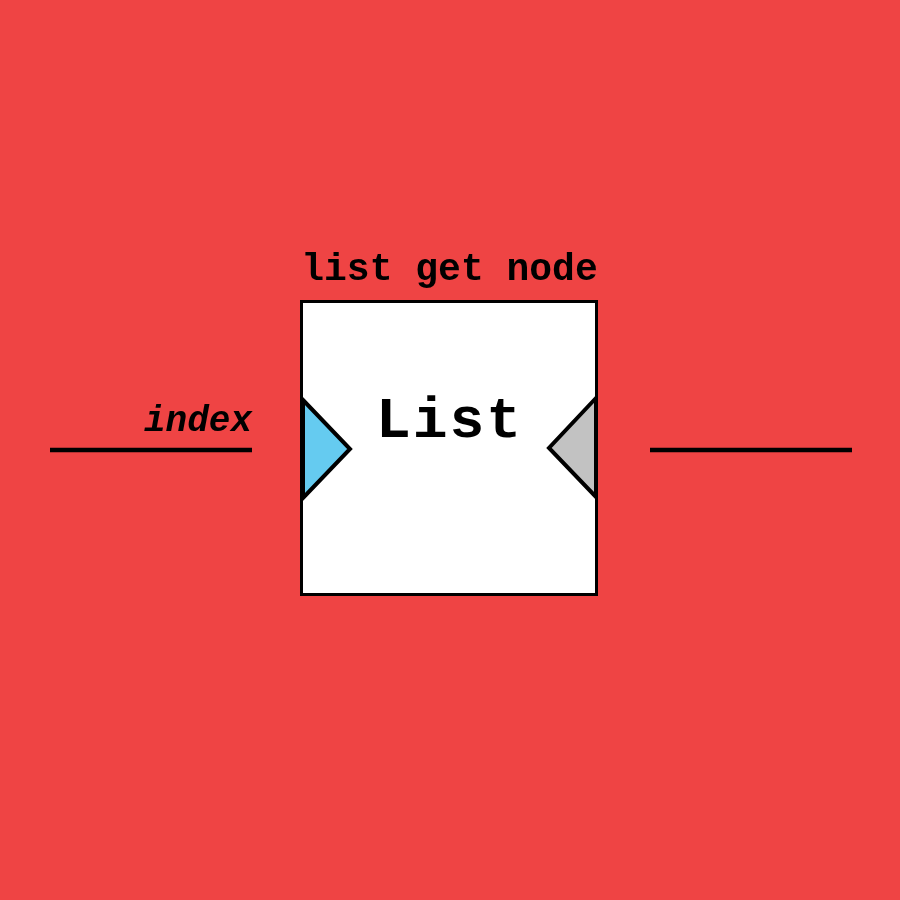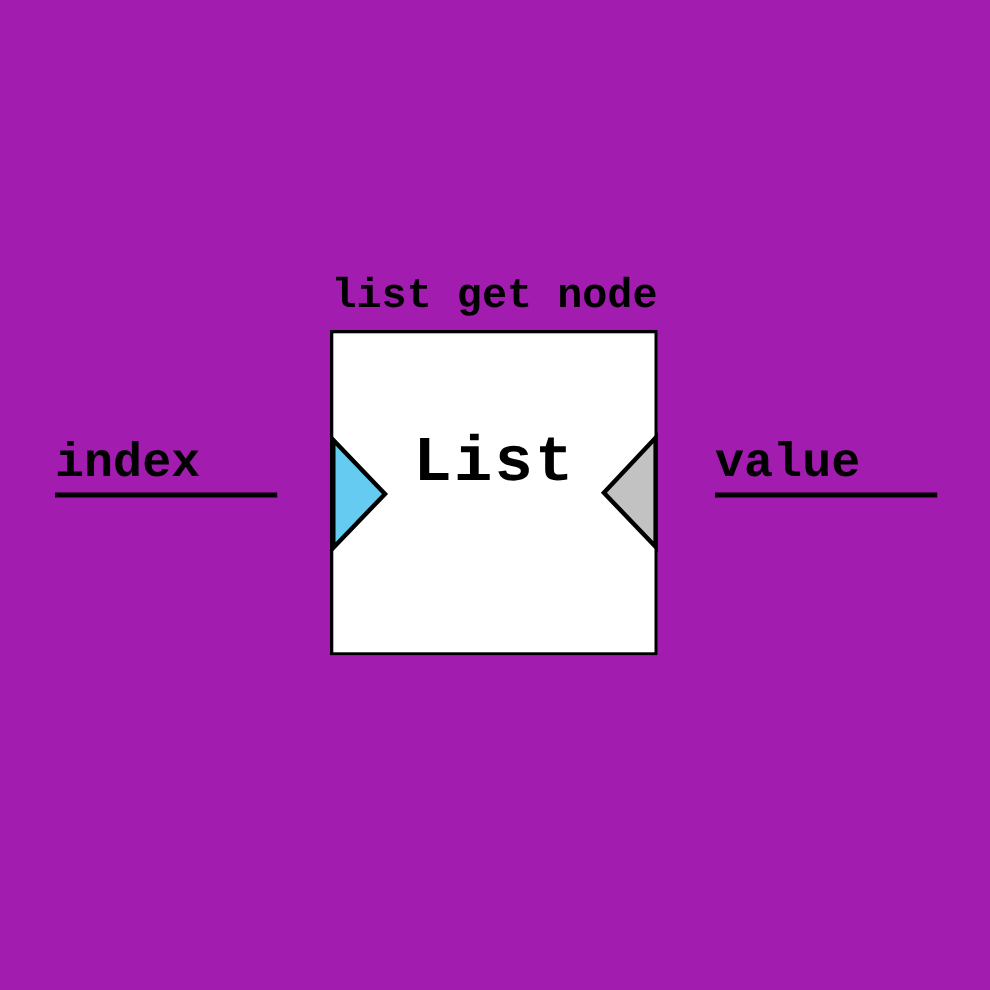--- a/index.html
+++ b/index.html
@@ -3,21 +3,21 @@
 <meta charset="utf-8">
 <style>
   html, body {
     margin: 0;
     padding: 0;
   }
   .canvas {
     position: relative;
     width: 900px;
     height: 900px;
-    background: #a21caf;
+    background: #ef4444;
     overflow: hidden;
     font-family: "Liberation Mono", "DejaVu Sans Mono", monospace;
     font-weight: bold;
     color: #000000;
   }
   .diagram-title {
     position: absolute;
     left: 301px;
     top: 251px;
     width: 297px;
@@ -45,24 +45,25 @@
     text-align: center;
     font-size: 58px;
     line-height: 40px;
     letter-spacing: 2px;
   }
   .node-label span { display: block; }
   .port-label {
     position: absolute;
     top: 400px;
     width: 202px;
-    text-align: left;
-    font-size: 44px;
+    text-align: right;
+    font-size: 36px;
     line-height: 44px;
     white-space: nowrap;
+    font-style: italic;
   }
   .port-label.input  { left: 50px;  }
   .port-label.output { left: 650px; }
   svg.overlay {
     position: absolute;
     left: 0;
     top: 0;
     width: 900px;
     height: 900px;
     pointer-events: none;
@@ -76,21 +77,20 @@
   <div class="diagram-title">list get node</div>
 
   <div class="node-box"></div>
 
   <div class="node-label">
     <span>List</span>
   </div>
 
   <div class="port-label input">index</div>
 
-  <div class="port-label output">value</div>
 
   <svg class="overlay" viewBox="0 0 900 900" xmlns="http://www.w3.org/2000/svg">
     <line x1="50" y1="450" x2="252" y2="450" stroke="#000000" stroke-width="4.5"></line>
     <line x1="650" y1="450" x2="852" y2="450" stroke="#000000" stroke-width="4.5"></line>
     <polygon points="303,400 350,449 303,498" stroke="#000000" stroke-width="4" stroke-linejoin="miter" fill="#65CBF0"></polygon>
     <polygon points="596,398 549,448 596,497" stroke="#000000" stroke-width="4" stroke-linejoin="miter" fill="#C2C2C2"></polygon>
   </svg>
 
 </div>
 

